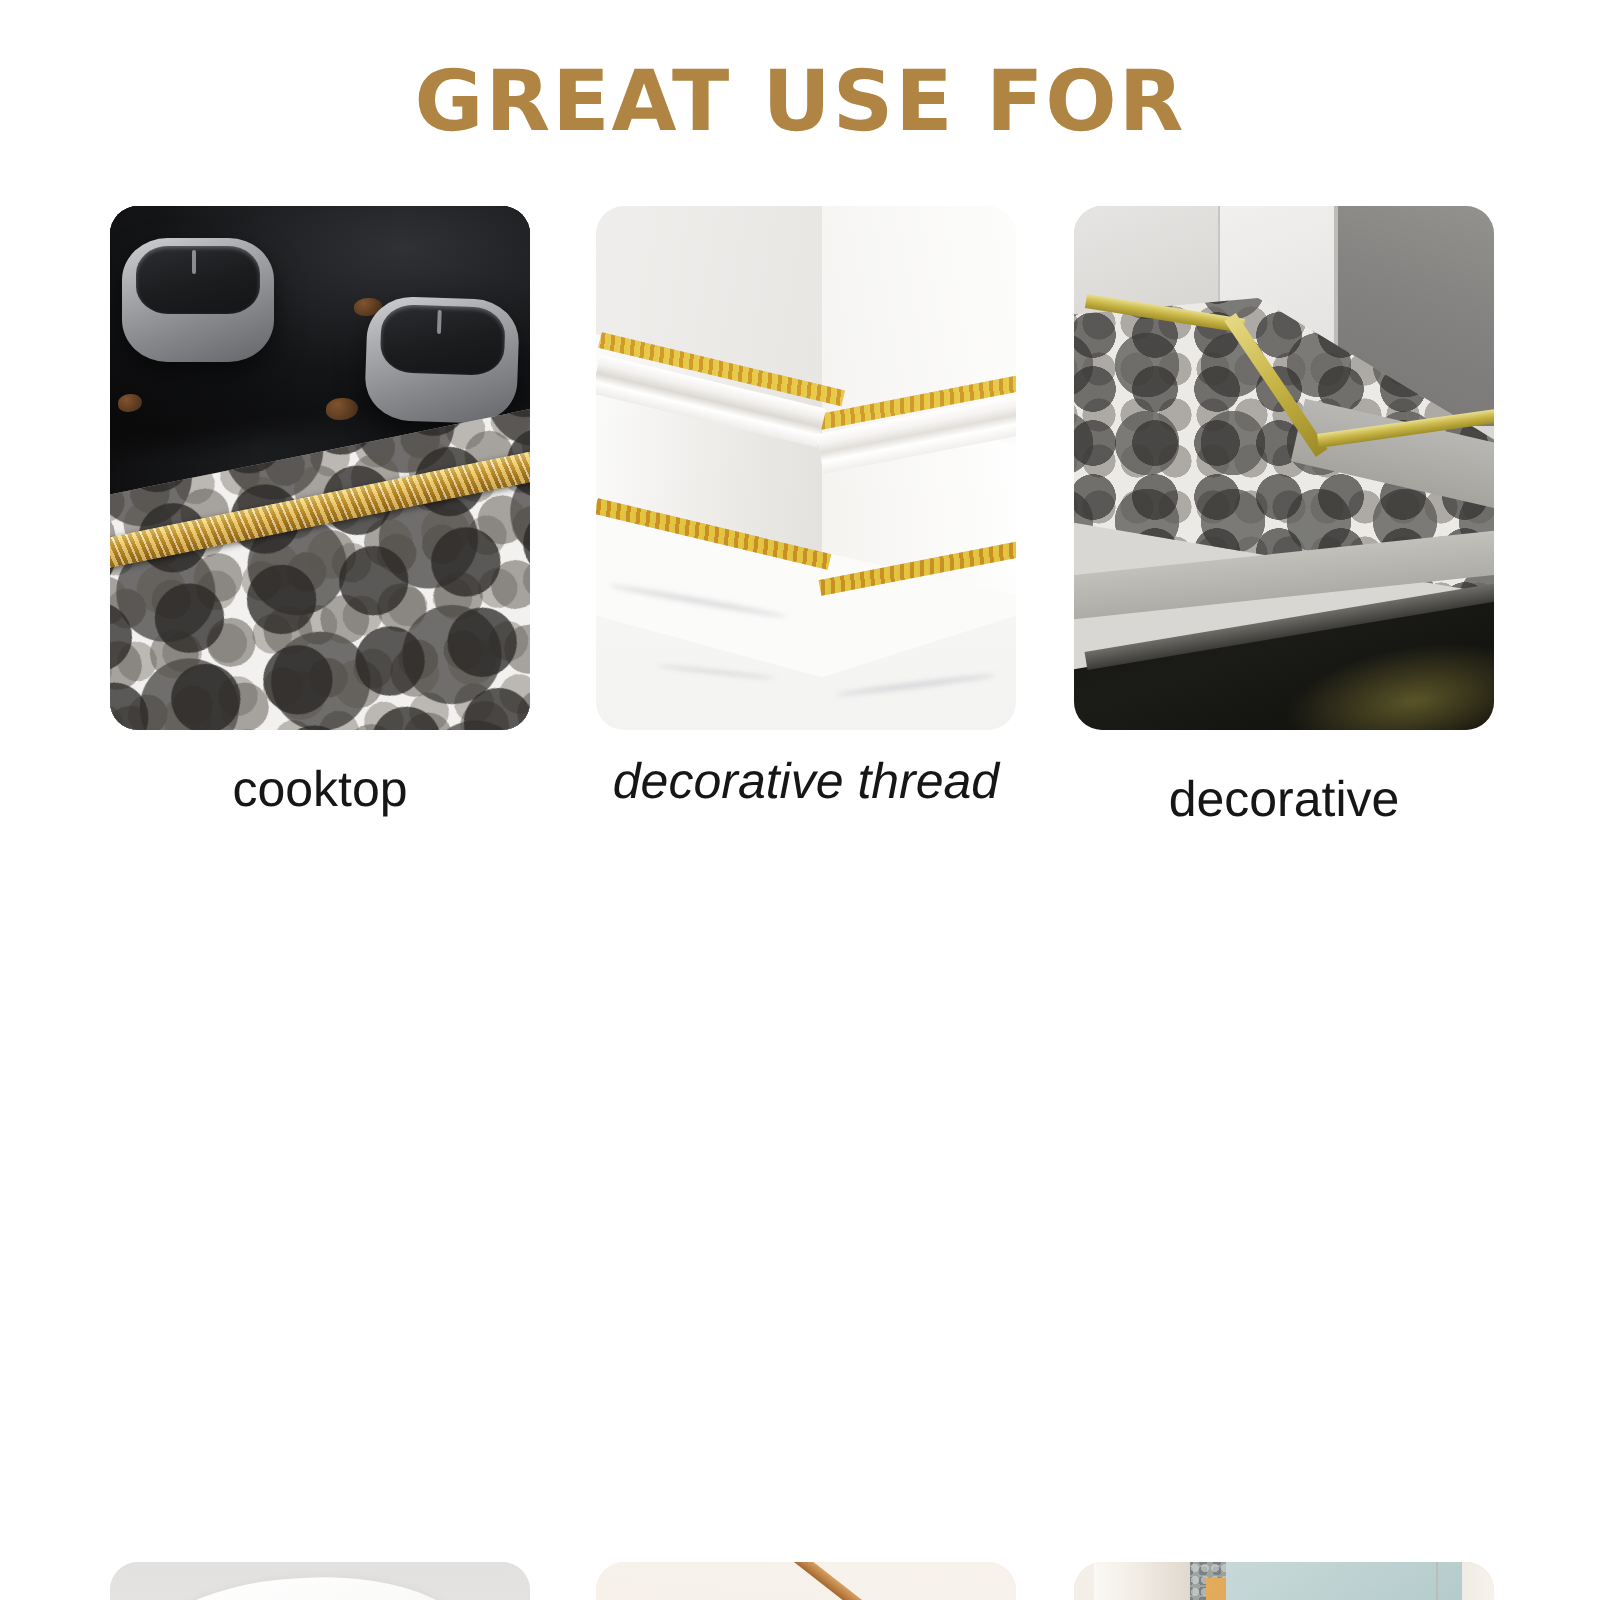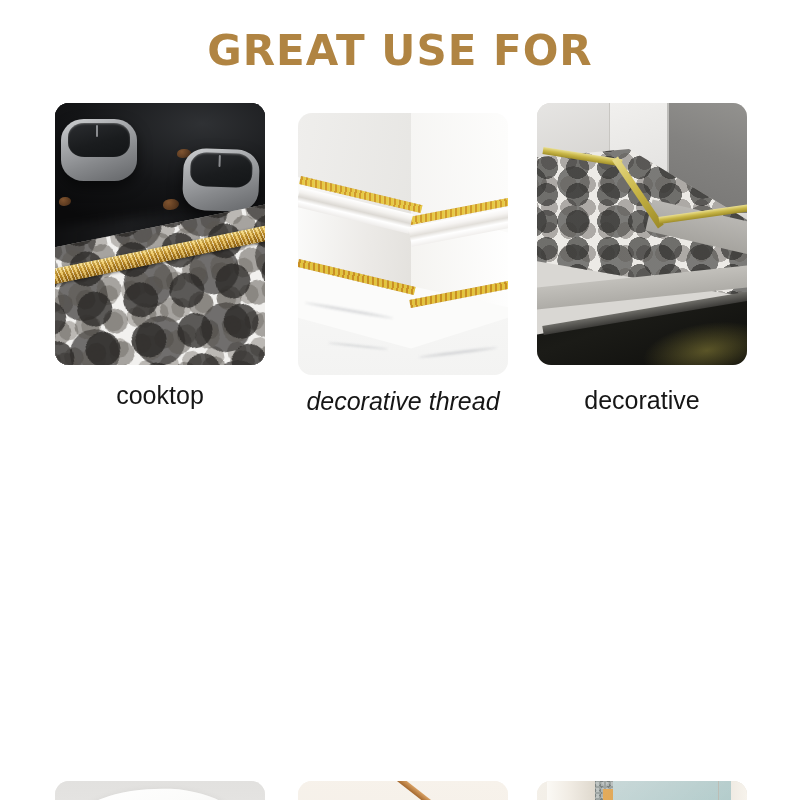--- a/index.html
+++ b/index.html
@@ -408,21 +408,21 @@
         <div class="ck-knob ck-knob-a"></div>
         <div class="ck-knob ck-knob-b"></div>
         <div class="ck-counter">
           <div class="ck-speck"></div>
         </div>
         <div class="ck-gold"></div>
       </div>
       <div class="caption" style="top:278px;">cooktop</div>
     </div>
 
-    <div class="cell" style="left:298px; top:10px;font-style:italic;">
+    <div class="cell" style="left:298px; top:0;font-style:italic;">
       <div class="thumb decothread">
         <div class="dt-floor"></div>
         <div class="dt-vein" style="left:6px; top:196px; width:90px; height:3px; transform:rotate(10deg);"></div>
         <div class="dt-vein" style="left:120px;top:238px; width:80px; height:3px; transform:rotate(-7deg);"></div>
         <div class="dt-vein" style="left:30px; top:232px; width:60px; height:2px; transform:rotate(6deg);"></div>
         <div class="dt-wall-l"></div>
         <div class="dt-wall-r"></div>
         <div class="dt-base-l"></div>
         <div class="dt-base-r"></div>
         <div class="dt-gold-top-l"></div>

